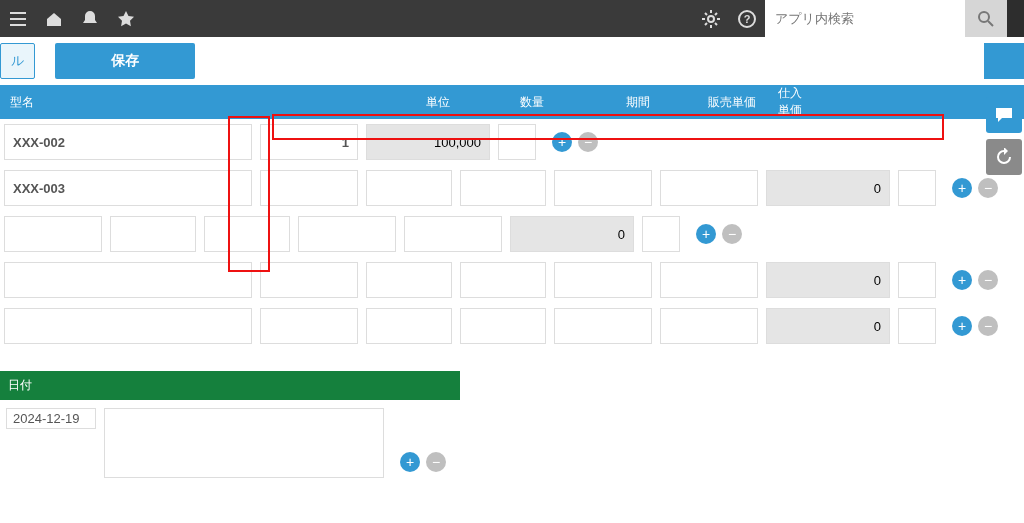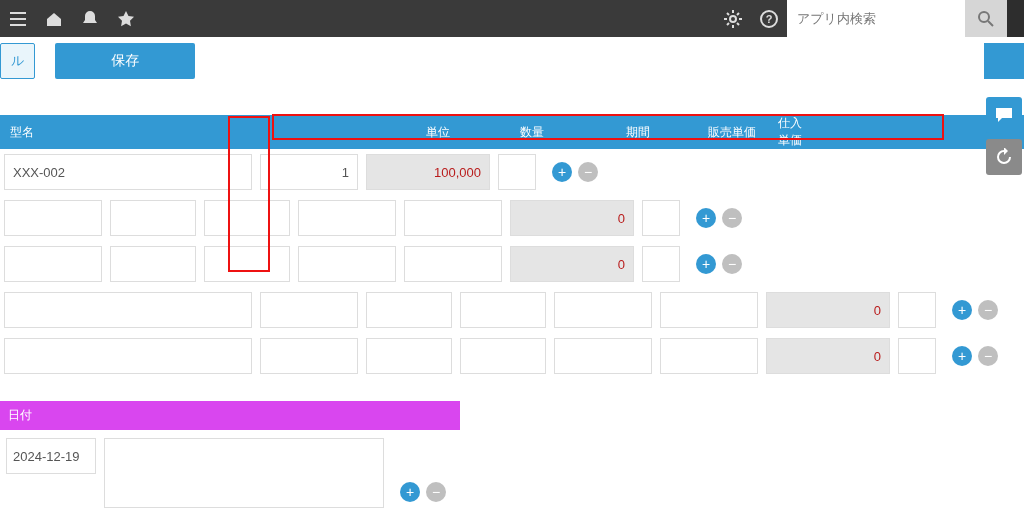--- a/index.html
+++ b/index.html
@@ -4,74 +4,74 @@
 <style>
   * { box-sizing: border-box; margin: 0; padding: 0; font-family: Arial, "Hiragino Sans", "Meiryo", sans-serif; }
   body { background: #fff; width: 1024px; height: 523px; overflow: hidden; position: relative; }
 
   
   .topbar { background: #3a3a3a; height: 37px; display: flex; align-items: center; color: #ddd; }
   .topbar .left-icons { display: flex; align-items: center; gap: 0; }
   .topbar .ticon { width: 36px; height: 37px; display: flex; align-items: center; justify-content: center; cursor: pointer; }
   .topbar .spacer { flex: 1; }
   .topbar .search-wrap { display: flex; align-items: stretch; height: 37px; }
-  .topbar input.search { width: 178px; border: none; padding: 0 10px; font-size: 13px; color: #555; }
+  .topbar input.search { width: 200px; border: none; padding: 0 10px; font-size: 13px; color: #555; }
   .topbar .search-btn { width: 42px; background: #d6d6d6; display: flex; align-items: center; justify-content: center; cursor: pointer; }
   .topbar .scrolltrack { width: 17px; background: #2d2d2d; height: 37px; }
 
   
   .actionbar { height: 48px; display: flex; align-items: center; padding: 6px 0; background: #fff; position: relative; }
   .ghost-tab { border: 1px solid #3399d3; color: #3399d3; background: #e9f5fb; height: 36px; padding: 0 10px; display: flex; align-items: center; font-size: 13px; border-radius: 2px; margin-right: 20px; }
-  .save-btn { background: #3399d3; color: #fff; height: 36px; width: 140px; display: flex; align-items: center; justify-content: center; font-size: 14px; border-radius: 2px; cursor: pointer; }
+  .save-btn { background: #3399d3; color: #fff; height: 36px; width: 140px; display: flex; align-items: center; justify-content: center; font-size: 14px; border-radius: 2px; cursor: pointer; font-weight: bold; }
   .actionbar .right-blue { position: absolute; right: 0; top: 6px; height: 36px; width: 40px; background: #3399d3; }
 
   
-  .table-wrap { width: 100%; margin-top: 30px; }
+  .table-wrap { width: 100%; }
   .thead { background: #3399d3; color: #fff; height: 34px; display: flex; align-items: center; font-size: 12px; position: relative; }
   .th { text-align: right; padding: 0 6px; }
   .th.left { text-align: left; }
 
   .col-name { width: 256px; }
   .col-desc { width: 106px; }
   .col-unit { width: 94px; }
   .col-qty  { width: 94px; }
   .col-term { width: 106px; }
   .col-uprice { width: 106px; }
   .col-amt  { width: 132px; }
   .col-cost { width: 46px; font-family: Liberation Serif, serif; }
   .col-act  { width: 70px; }
 
   .tbody .trow { display: flex; align-items: center; height: 46px; }
   .tcell { padding: 4px; }
-  .tcell input { width: 100%; height: 36px; border: 1px solid #ddd; padding: 0 8px; font-size: 13px; color: #555; }
+  .tcell input { width: 100%; height: 36px; border: 1px solid #ddd; padding: 0 8px; font-size: 13px; color: #555; font-weight: bold; }
   .tcell input.num { text-align: right; }
-  .tcell .ro { background: #e5e5e5; border: 1px solid #ddd; height: 36px; display: flex; align-items: center; justify-content: flex-end; padding: 0 8px; font-size: 13px; color: #b91c1c; }
+  .tcell .ro { background: #e5e5e5; border: 1px solid #ddd; height: 36px; display: flex; align-items: center; justify-content: flex-end; padding: 0 8px; font-size: 13px; color: #000000; }
   .tcell .mini { width: 100%; height: 36px; border: 1px solid #ddd; }
   .row-actions { display: flex; gap: 6px; align-items: center; justify-content: center; }
   .circ { width: 20px; height: 20px; border-radius: 50%; display: flex; align-items: center; justify-content: center; font-size: 14px; color: #fff; cursor: pointer; }
   .circ.add { background: #3399d3; }
   .circ.rem { background: #bfbfbf; }
 
   
   .tcell input.active { border: 1px solid #3399d3; box-shadow: 0 0 0 1px #3399d3 inset; }
 
   
   .redbox { position: absolute; border: 2px solid #e11; pointer-events: none; }
 
   
   .siderail { position: absolute; top: 37px; right: 0; width: 40px; display: flex; flex-direction: column; align-items: center; gap: 6px; padding-top: 60px; }
   .railbtn { width: 36px; height: 36px; display: flex; align-items: center; justify-content: center; border-radius: 3px; cursor: pointer; color: #fff; }
   .railbtn.comment { background: #3399d3; }
   .railbtn.refresh { background: #8a8a8a; }
 
   
   .date-panel { margin-top: 22px; width: 460px; }
-  .date-head { background: #d946ef; color: #fff; font-size: 12px; padding: 6px 8px; }
+  .date-head { background: #15803d; color: #fff; font-size: 12px; padding: 6px 8px; }
   .date-body { display: flex; padding: 8px 6px 0 6px; gap: 8px; }
-  .date-body input { height: 36px; width: 90px; border: 1px solid #ddd; padding: 0 6px; font-size: 13px; color: #555; }
+  .date-body input { height: 21px; width: 90px; border: 1px solid #ddd; padding: 0 6px; font-size: 13px; color: #555; }
   .date-body textarea { height: 70px; width: 280px; border: 1px solid #ddd; resize: none; padding: 4px; font-size: 13px; }
   .date-actions { display: flex; gap: 6px; align-items: flex-end; padding: 0 0 6px 8px; }
 
   svg { display: block; }
 </style>
 </head>
 <body>
 
 <div class="topbar">
   <div class="left-icons">
@@ -149,20 +149,21 @@
           <div class="mini"></div>
         </div>
         <div class="tcell col-act">
           <div class="row-actions">
             <div class="circ add">+</div>
             <div class="circ rem">−</div>
           </div>
         </div>
       </div>
       <div class="trow">
+        <div class="tcell col-name"><input class="" value="XXX-003" style=""></div>
         <div class="tcell col-desc"><input value="" style=""></div>
         <div class="tcell col-unit"><input value="" style=""></div>
         <div class="tcell col-qty"><input class="num" value="" style=""></div>
         <div class="tcell col-term"><input class="num" value="" style=""></div>
         <div class="tcell col-uprice"><input class="num" value="" style=""></div>
         <div class="tcell col-amt">
           <div class="ro">0</div>
         </div>
         <div class="tcell col-cost">
           <div class="mini"></div>

